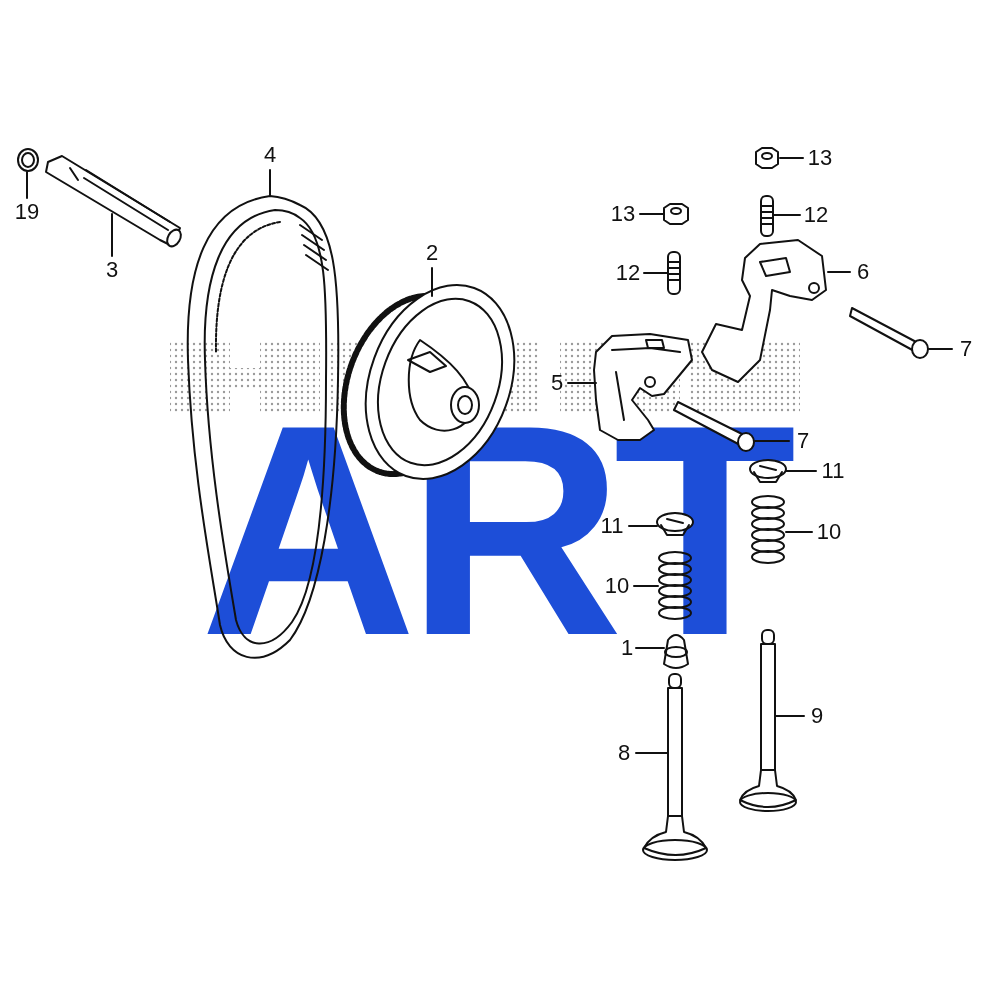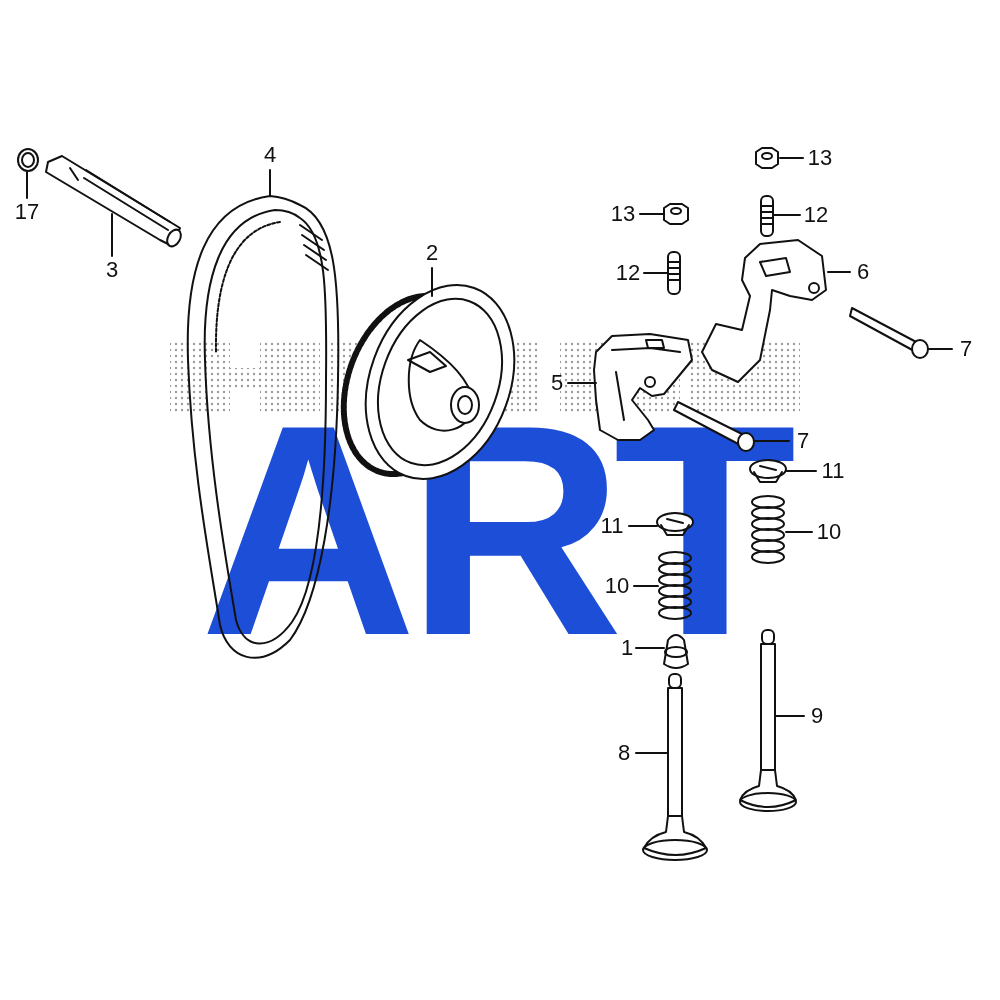--- a/index.html
+++ b/index.html
@@ -166,21 +166,21 @@
       <g>
         <rect x="762" y="630" width="12" height="14" rx="5" fill="#fff"></rect>
         <rect x="761" y="644" width="14" height="126" fill="#fff"></rect>
         <path d="M761,770 L759,786 Q744,790 740,800 Q768,814 796,800 Q792,790 777,786 L775,770 Z" fill="#fff"></path>
         <ellipse cx="768" cy="802" rx="28" ry="9"></ellipse>
       </g>
       <line x1="776" y1="716" x2="804" y2="716"></line>
     </g>
   </svg>
 
-  <div class="lbl" style="left:27px;top:212px">17</div>
+  <div class="lbl" style="left:27px;top:212px">19</div>
   <div class="lbl" style="left:112px;top:270px">3</div>
   <div class="lbl" style="left:270px;top:155px">4</div>
   <div class="lbl" style="left:432px;top:253px">2</div>
   <div class="lbl" style="left:820px;top:158px">13</div>
   <div class="lbl" style="left:623px;top:214px">13</div>
   <div class="lbl" style="left:816px;top:215px">12</div>
   <div class="lbl" style="left:628px;top:273px">12</div>
   <div class="lbl" style="left:863px;top:272px">6</div>
   <div class="lbl" style="left:966px;top:349px">7</div>
   <div class="lbl" style="left:557px;top:383px">5</div>

